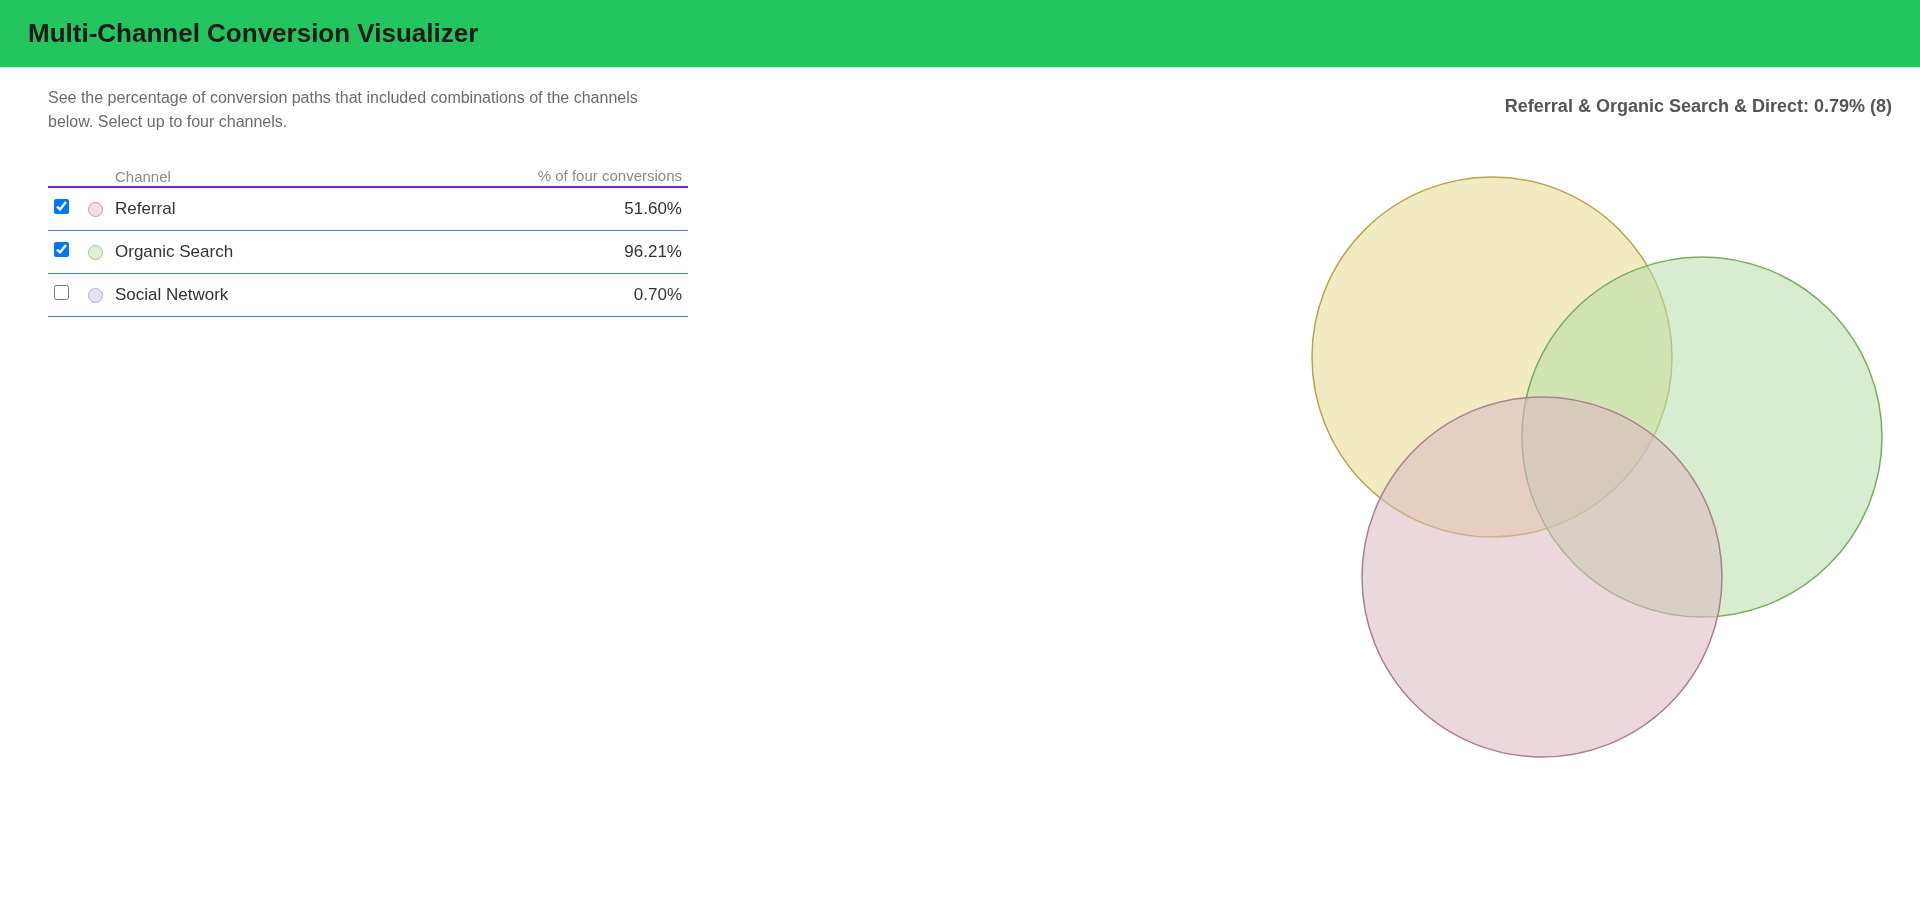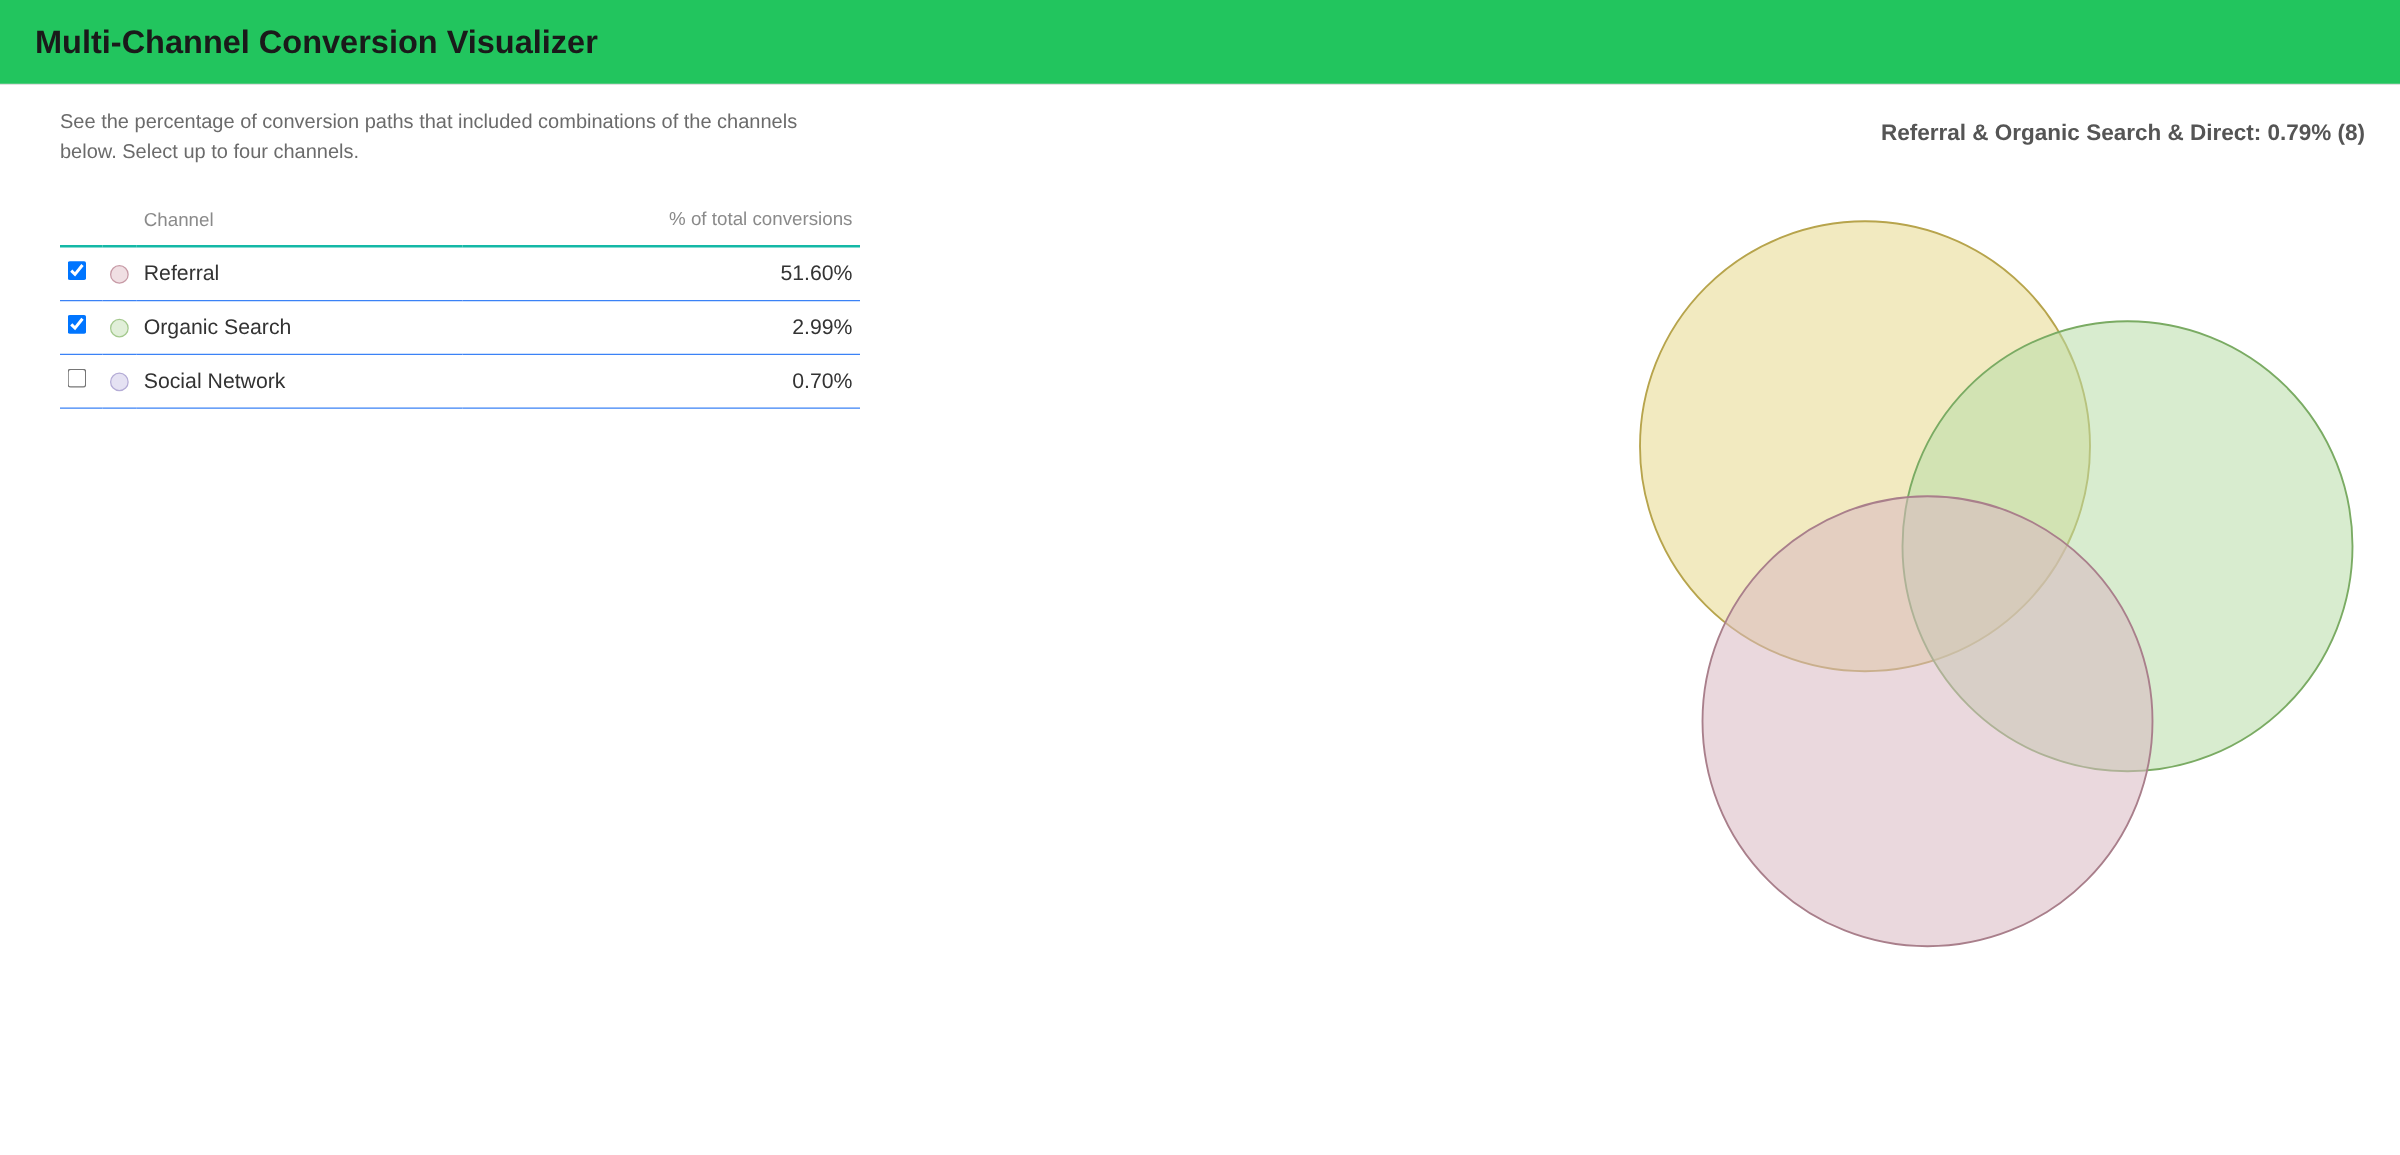--- a/index.html
+++ b/index.html
@@ -39,23 +39,23 @@
       max-width: 620px;
     }
     .channel-table {
       width: 100%;
       border-collapse: collapse;
     }
     .channel-table th {
       text-align: left;
       font-weight: normal;
       color: #8a8a8a;
-      padding: 8px 6px 10px 6px;
+      padding: 8px 6px 0 6px;
       font-size: 15px;
-      border-bottom: 2px solid #14b8a6;
+      border-bottom: 2px solid #6d28d9;
     }
     .channel-table th.col-checkbox {
       width: 34px;
     }
     .channel-table th.col-swatch {
       width: 22px;
     }
     .channel-table th.col-percent {
       text-align: right;
       line-height: 1.25;
@@ -117,35 +117,35 @@
 
   <div class="left-col">
     <p class="description">See the percentage of conversion paths that included combinations of the channels below. Select up to four channels.</p>
 
     <table class="channel-table">
       <thead>
         <tr>
           <th class="col-checkbox"></th>
           <th class="col-swatch"></th>
           <th>Channel</th>
-          <th class="col-percent">% of total conversions</th>
+          <th class="col-percent">% of four conversions</th>
         </tr>
       </thead>
       <tbody id="channel-tbody">
       <tr>
             <td class="col-checkbox"><input type="checkbox" checked="" style=""></td>
             <td class="col-swatch"><span class="swatch" style="background: rgb(240, 223, 227); border-color: rgb(199, 154, 166);"></span></td>
             <td>Referral</td>
             <td class="col-percent">51.60%</td>
           </tr>
           <tr>
             <td class="col-checkbox"><input type="checkbox" checked="" style=""></td>
             <td class="col-swatch"><span class="swatch" style="background: rgb(225, 239, 217); border-color: rgb(164, 201, 142);"></span></td>
             <td>Organic Search</td>
-            <td class="col-percent">2.99%</td>
+            <td class="col-percent">96.21%</td>
           </tr>
           <tr>
             <td class="col-checkbox"><input type="checkbox" style=""></td>
             <td class="col-swatch"><span class="swatch" style="background: rgb(229, 226, 243); border-color: rgb(180, 172, 214);"></span></td>
             <td>Social Network</td>
             <td class="col-percent">0.70%</td>
           </tr>
         </tbody>
     </table>
   </div>

